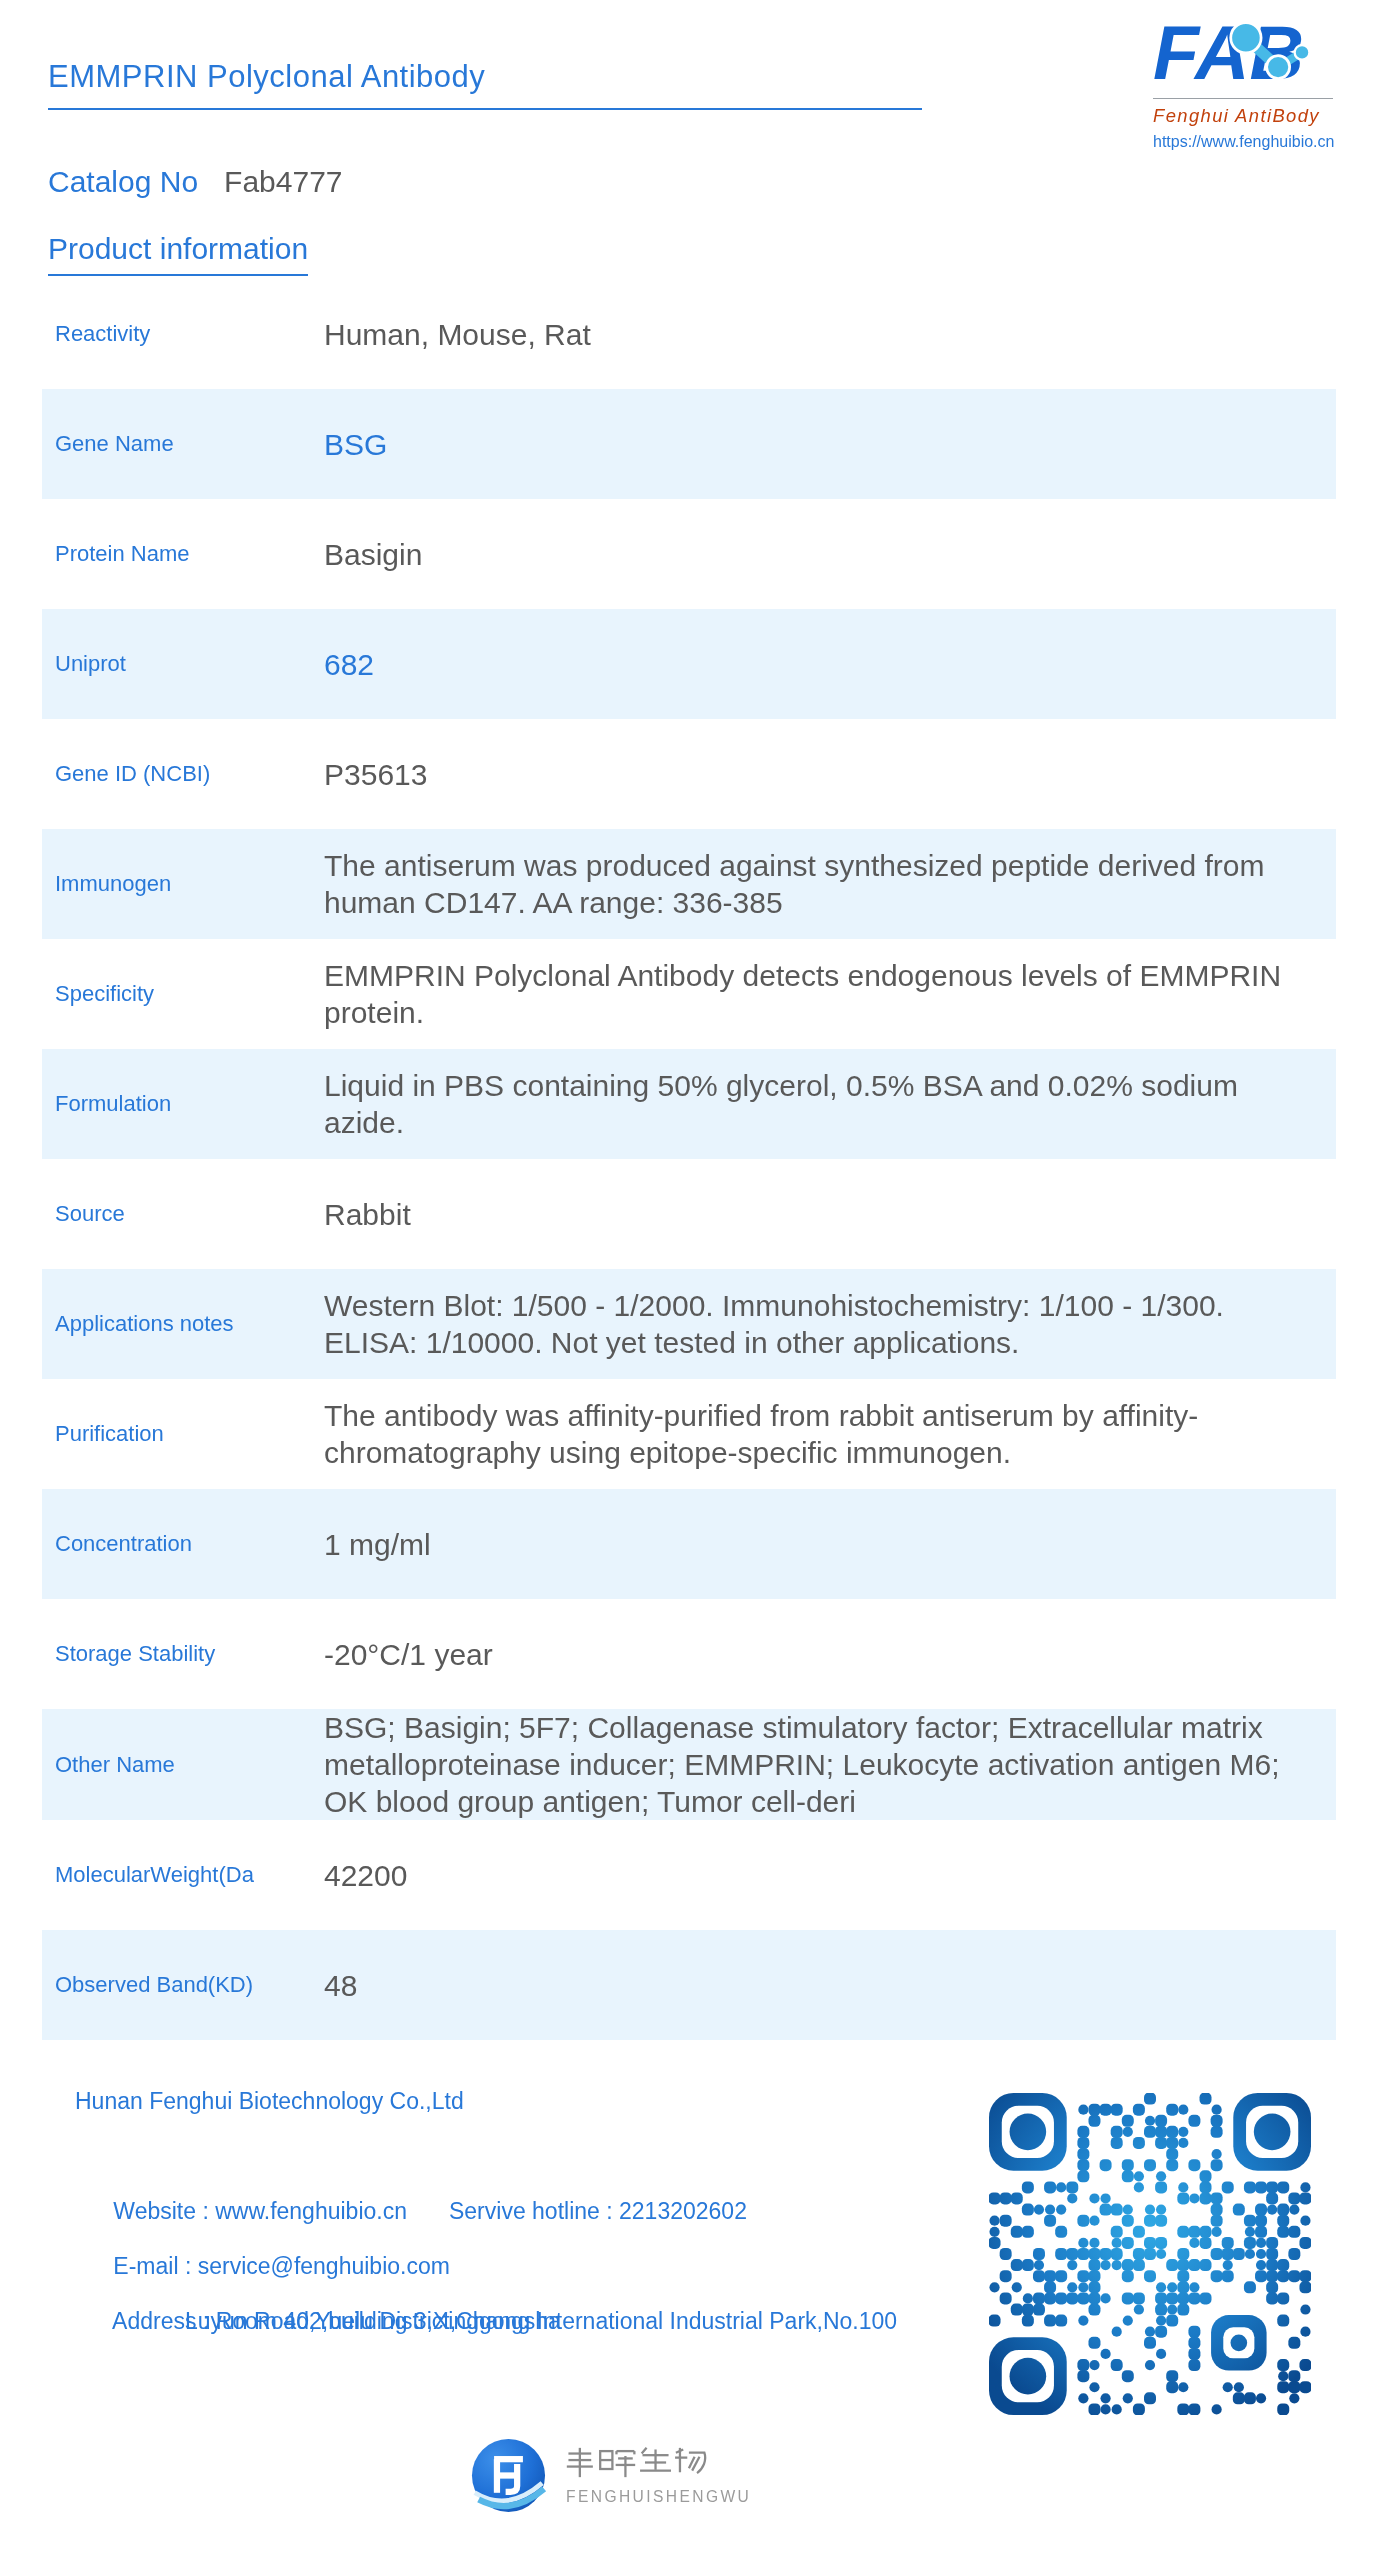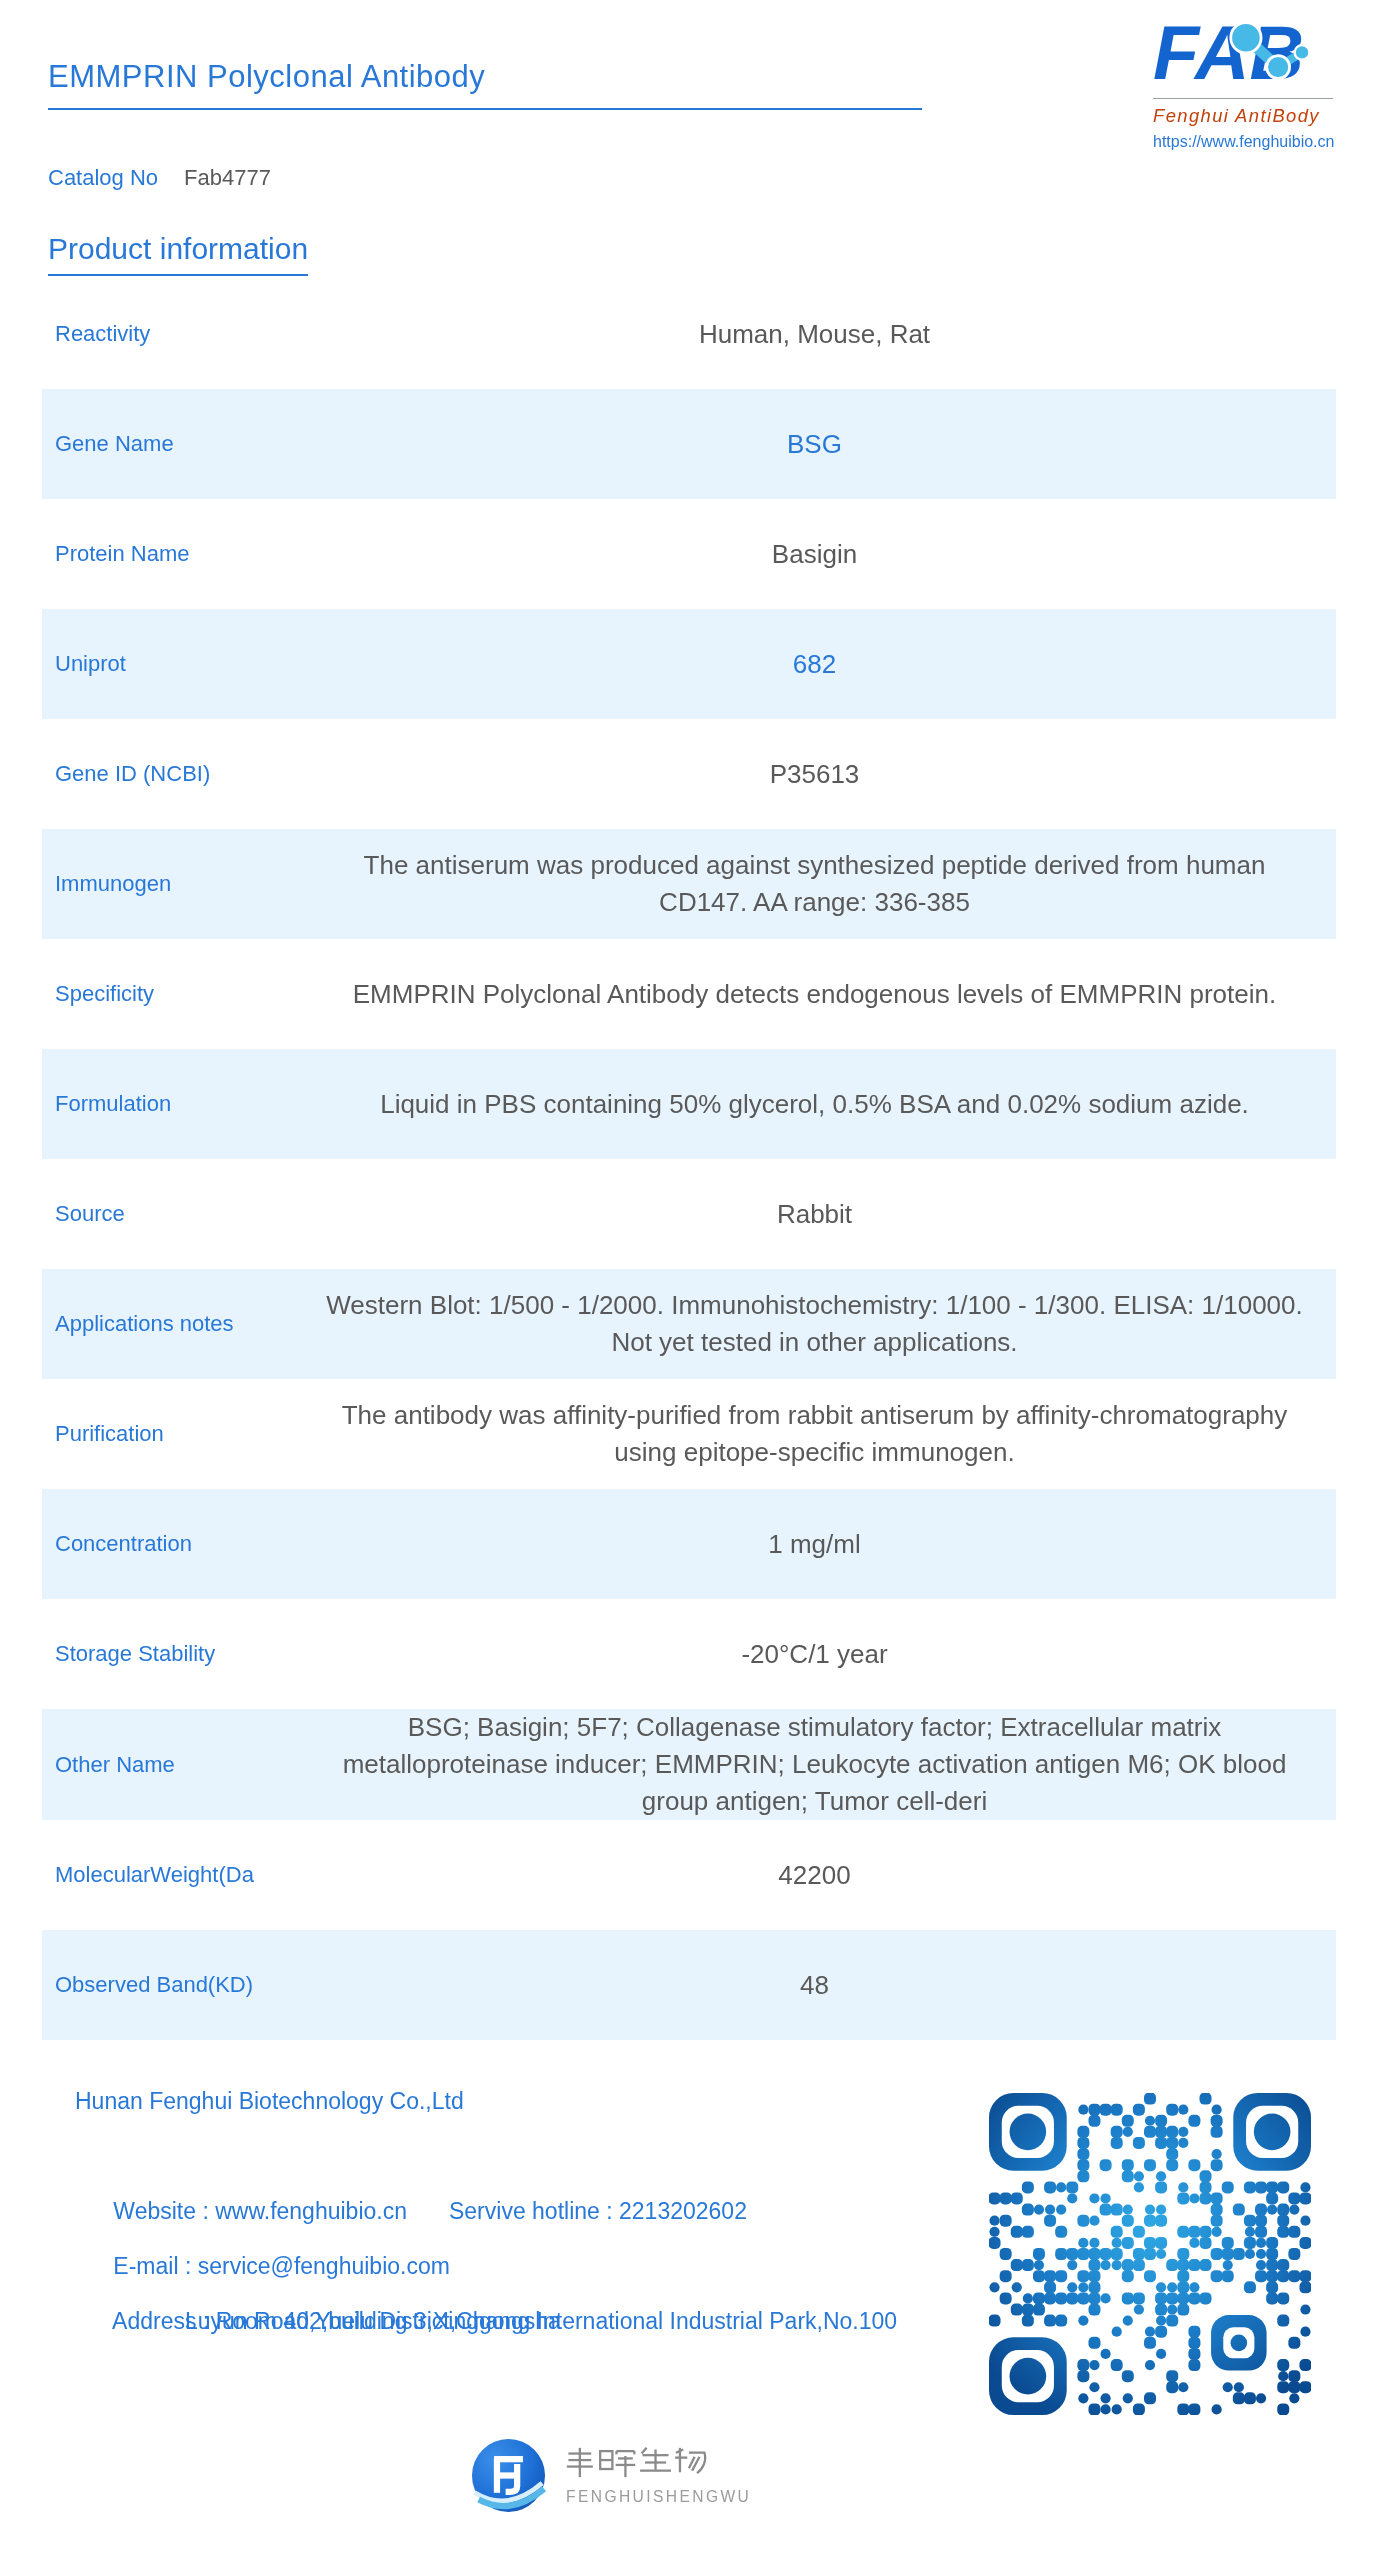--- a/index.html
+++ b/index.html
@@ -9,33 +9,33 @@
   
   .title{position:absolute;left:48px;top:59px;font-size:31px;color:#2878d8;letter-spacing:0.5px;}
   .title-rule{position:absolute;left:48px;top:108px;width:874px;height:1.8px;background:#2878d8;}
   .brand{position:absolute;left:1153px;top:20px;width:184px;text-align:left;}
   .fab-svg{display:block;overflow:visible;}
   .fab-text{font-family:"Liberation Sans",sans-serif;font-style:italic;font-weight:bold;fill:#1464cf;}
   .brand-rule{width:180px;height:1.8px;background:#9aa0a6;margin-top:3.7px;}
   .brand-name{margin-top:5.5px;font-size:18.4px;font-weight:normal;font-style:italic;color:#c2410c;letter-spacing:1.4px;}
   .brand-url{margin-top:6px;font-size:16px;color:#2878d8;}
 
-  .catalog{position:absolute;left:48px;top:165px;font-size:22px;}
+  .catalog{position:absolute;left:48px;top:165px;font-size:30px;}
   .catalog .lab{color:#2878d8;}
   .catalog .val{color:#595959;margin-left:26px;}
 
   .section{position:absolute;left:48px;top:232px;font-size:30px;color:#2878d8;
            padding-bottom:8.3px;border-bottom:2.8px solid #2878d8;}
 
   
   .table{position:absolute;left:42px;top:279px;width:1294px;}
   .row{display:flex;align-items:center;min-height:110px;box-sizing:border-box;padding-left:13px;}
   .row:nth-child(even){background:#e8f4fd;}
   .cell.label{flex:0 0 269px;font-size:22px;color:#2878d8;}
-  .cell.value{flex:1;font-size:26px;line-height:37px;color:#595959;padding-right:31px;text-align:center;}
+  .cell.value{flex:1;font-size:30px;line-height:37px;color:#595959;padding-right:31px;}
   .cell.value.link{color:#2878d8;}
 
   
   .contact{position:absolute;left:75px;top:2074px;font-size:23px;color:#2878d8;}
   .cline{height:55px;line-height:55px;white-space:pre;}
   .hotline-gap{margin-left:42px;}
   .indent2{padding-left:110px;}
 
   .qr{position:absolute;left:989px;top:2093px;width:322px;height:322px;}
 

